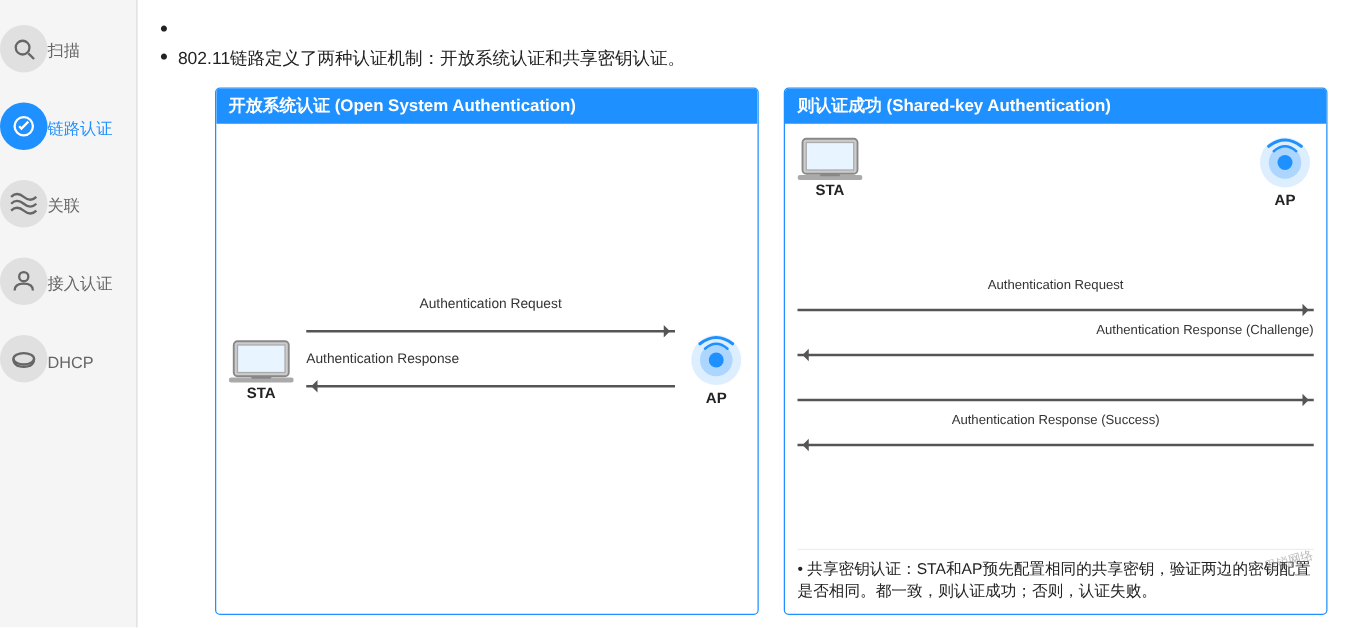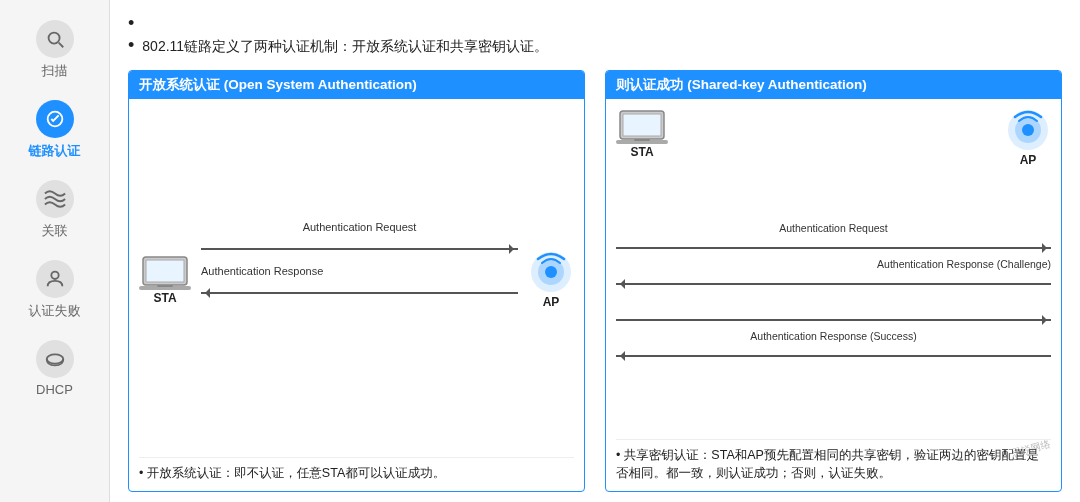--- a/index.html
+++ b/index.html
@@ -18,31 +18,31 @@
       background: #f5f5f5;
       display: flex;
       flex-direction: column;
       align-items: center;
       padding-top: 10px;
       border-right: 1px solid #ddd;
       flex-shrink: 0;
     }
     .sidebar-item {
       display: flex;
-      flex-direction: column;
+      flex-direction: row;
       align-items: center;
       padding: 10px 0;
       width: 100%;
       cursor: pointer;
       color: #666;
       font-size: 13px;
     }
     .sidebar-item.active {
       color: #1e90ff;
-      font-weight: bold;
+      font-weight: normal;
     }
     .sidebar-item .icon-circle {
       width: 38px;
       height: 38px;
       border-radius: 50%;
       display: flex;
       align-items: center;
       justify-content: center;
       margin-bottom: 4px;
       background: #e0e0e0;
@@ -84,20 +84,21 @@
       line-height: 1;
     }
     .red-text { color: #e00; }
 
     
     .panels {
       display: flex;
       gap: 20px;
       flex: 1;
       min-height: 0;
+      margin-left: 44px;
     }
 
     .panel {
       flex: 1;
       display: flex;
       flex-direction: column;
       border: 1.5px solid #1e90ff;
       border-radius: 4px;
       overflow: hidden;
       background: #fff;
@@ -193,21 +194,21 @@
     <span>关联</span>
   </div>
 
   <div class="sidebar-item">
     <div class="icon-circle">
       <svg viewBox="0 0 24 24">
           <circle cx="12" cy="8" r="4" stroke="currentColor" stroke-width="2" fill="none"></circle>
           <path d="M4 20 Q4 14 12 14 Q20 14 20 20" stroke="currentColor" stroke-width="2" fill="none"></path>
         </svg>
     </div>
-    <span>认证失败</span>
+    <span>接入认证</span>
   </div>
 
   <div class="sidebar-item">
     <div class="icon-circle">
       <svg viewBox="0 0 24 24">
           <ellipse cx="12" cy="12" rx="9" ry="5" stroke="currentColor" stroke-width="2" fill="none"></ellipse>
           <path d="M3 12 Q3 19 12 19 Q21 19 21 12" stroke="currentColor" stroke-width="2" fill="none"></path>
         </svg>
     </div>
     <span>DHCP</span>
@@ -270,23 +271,20 @@
               <circle cx="23" cy="23" r="13" fill="#1e90ff" opacity="0.25"></circle>
               <circle cx="23" cy="23" r="6" fill="#1e90ff"></circle>
 
               <path d="M10 10 Q23 0 36 10" stroke="#1e90ff" stroke-width="2.5" fill="none" stroke-linecap="round"></path>
               <path d="M14 14 Q23 6 32 14" stroke="#1e90ff" stroke-width="2" fill="none" stroke-linecap="round"></path>
             </svg>
             <span>AP</span>
           </div>
         </div>
 
-        <div class="panel-footer">
-          <span>• 开放系统认证：即不认证，任意STA都可以认证成功。</span>
-        </div>
       </div>
     </div>
 
     <div class="panel">
       <div class="panel-header">
         <span>则认证成功 (Shared-key Authentication)</span>
       </div>
       <div class="panel-body">
 
         <div style="display:flex;justify-content:space-between;align-items:flex-start;margin-bottom:4px;">

